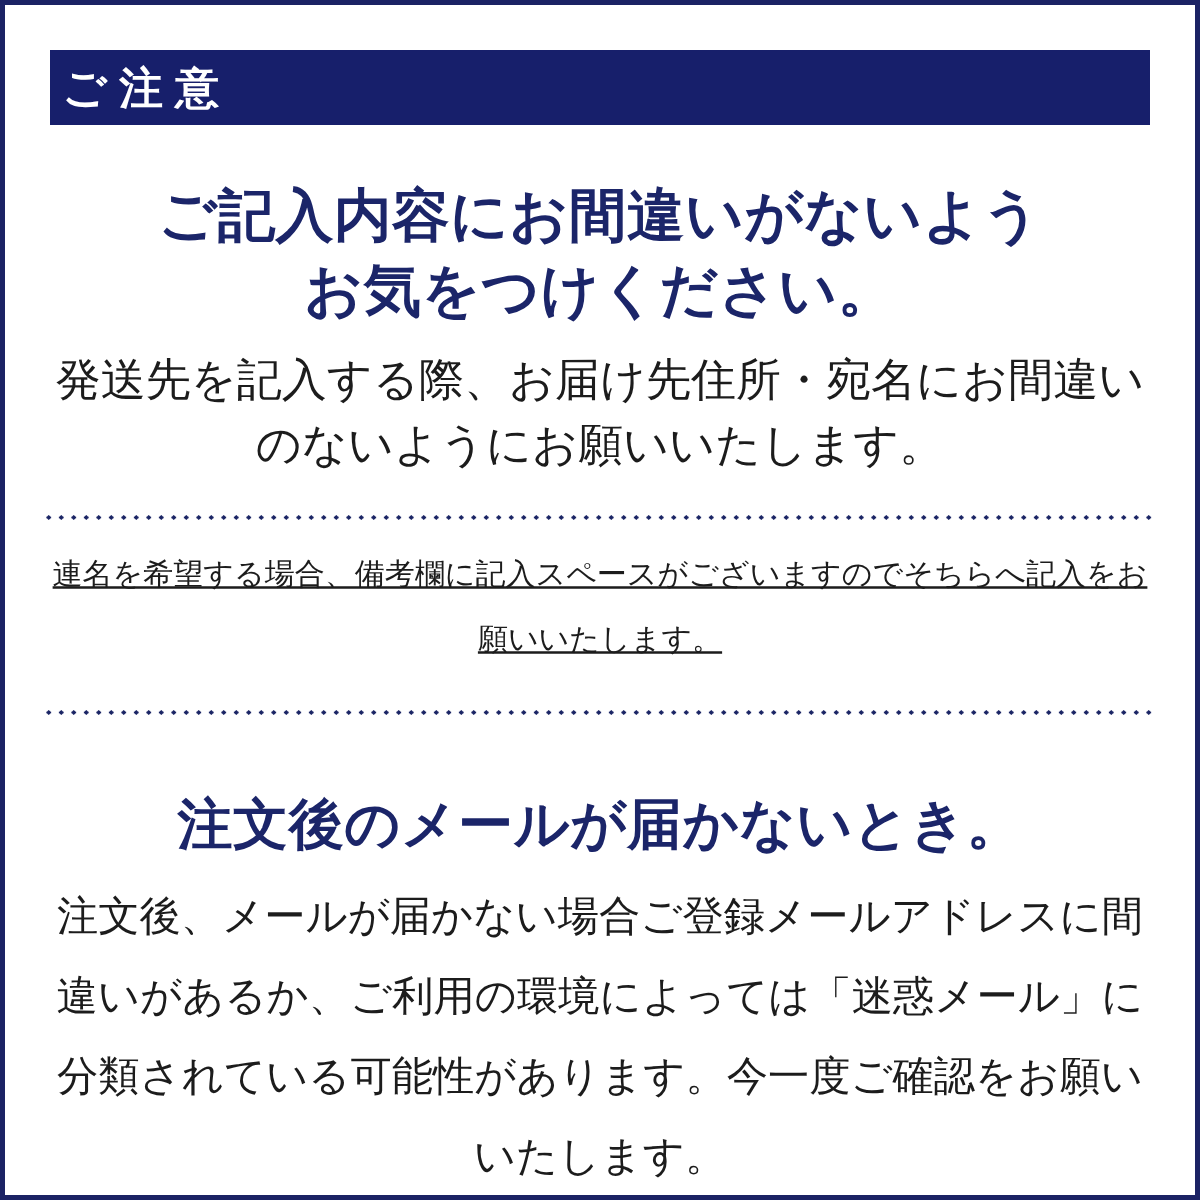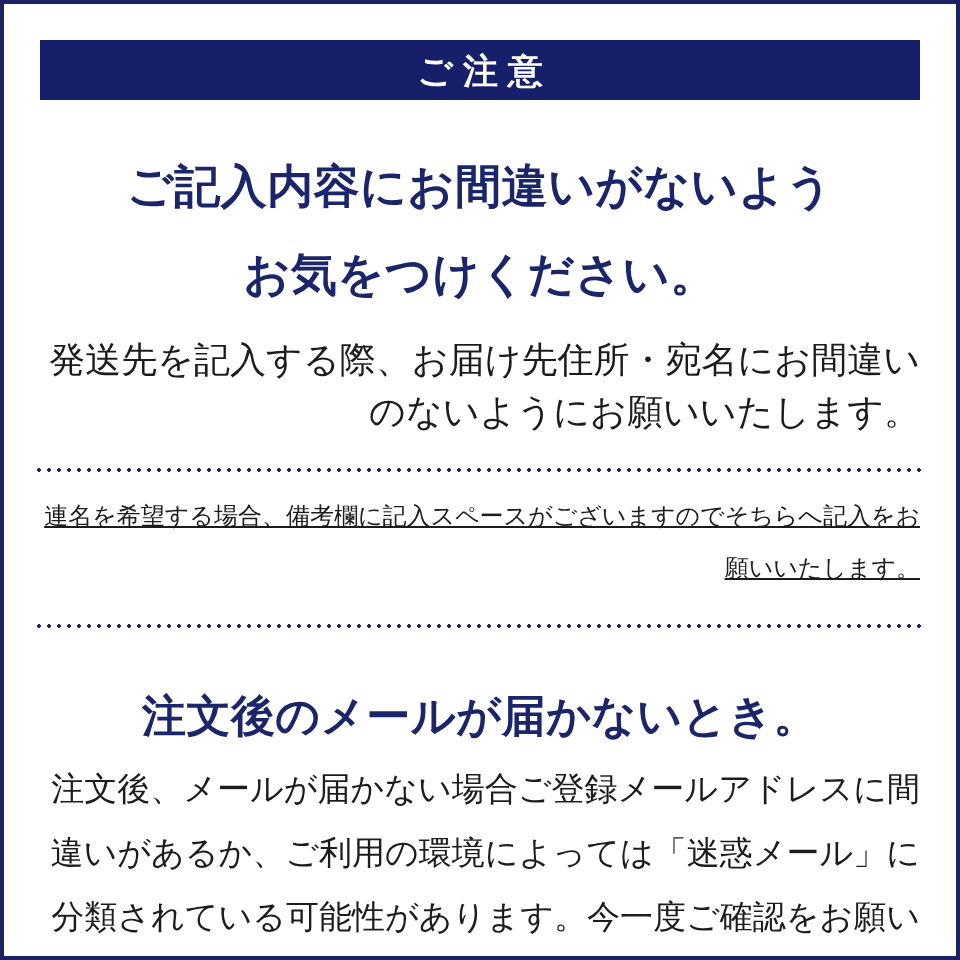--- a/index.html
+++ b/index.html
@@ -16,45 +16,44 @@
     background: #ffffff;
     overflow: hidden;
     position: relative;
   }
   .notice-bar {
     margin: 36px 36px 0;
     height: 60px;
     background: #171f6b;
     display: flex;
     align-items: center;
-    justify-content: center;
   }
   .notice-bar .title {
     color: #ffffff;
     font-size: 35px;
     font-weight: bold;
     letter-spacing: 0.28em;
     text-indent: 0.28em; 
     line-height: 1;
   }
   .sec-heading {
     color: #1b2569;
     font-weight: 900;
     text-align: center;
     white-space: pre-line;
     letter-spacing: 0.01em;
     margin: 0;
   }
-  .sec-heading.h1 { margin-top: 42px; font-size: 46px; line-height: 88px; }
+  .sec-heading.h1 { margin-top: 42px; font-size: 46px; line-height: 60px; }
   .sec-heading.h2 { margin-top: 46px; font-size: 43px; line-height: 56px; }
   .sec-heading.h3 { margin-top: 61px; font-size: 44px; line-height: 54px; }
   .sec-body {
     color: #1c1c1c;
     margin: 0 36px;
-    text-align: right;
+    text-align: center;
     letter-spacing: 0;
   }
   .sec-body.b1 { margin-top: 16px; font-size: 36px; line-height: 52px; }
   .sec-body.b2 { margin-top: 18px; font-size: 24px; line-height: 52px; text-decoration: underline; }
   .sec-body.b3 { margin-top: 14px; font-size: 33px; line-height: 64px; }
   .dotted-divider {
     margin: 30px 30px 0;
     height: 4px;
     background-image: radial-gradient(circle, #1b2565 1.6px, transparent 1.8px);
     background-size: 10px 4px;

